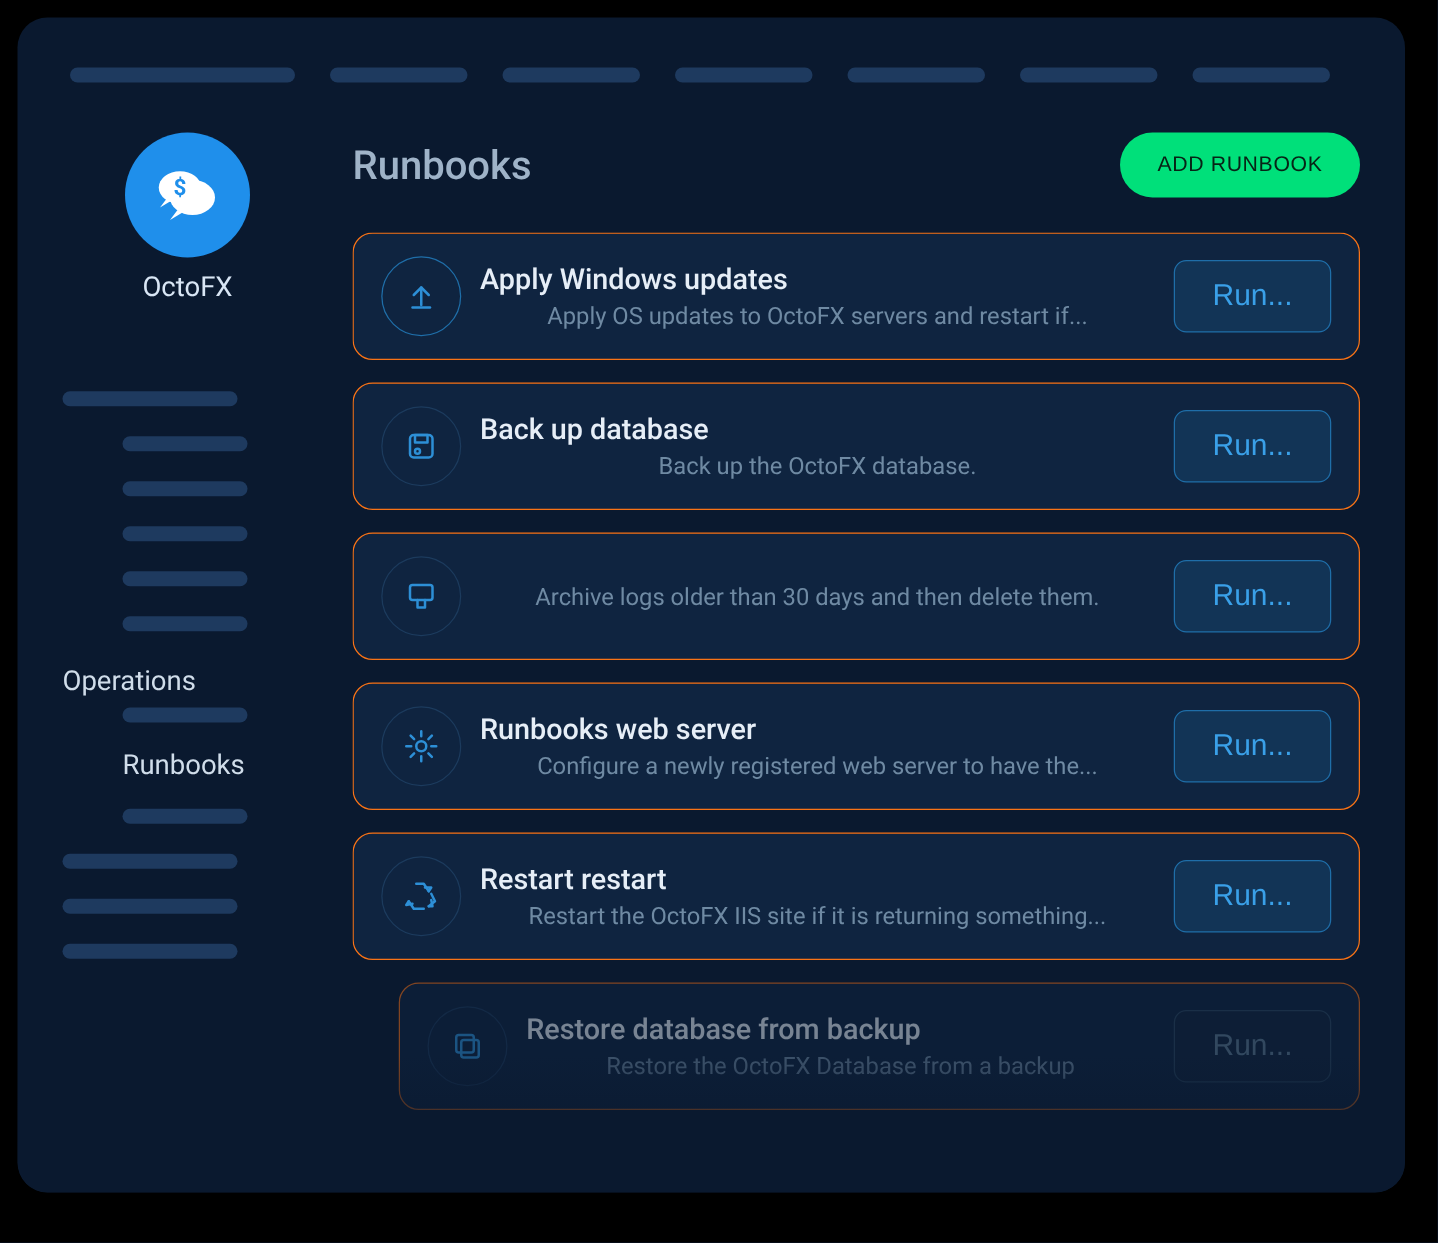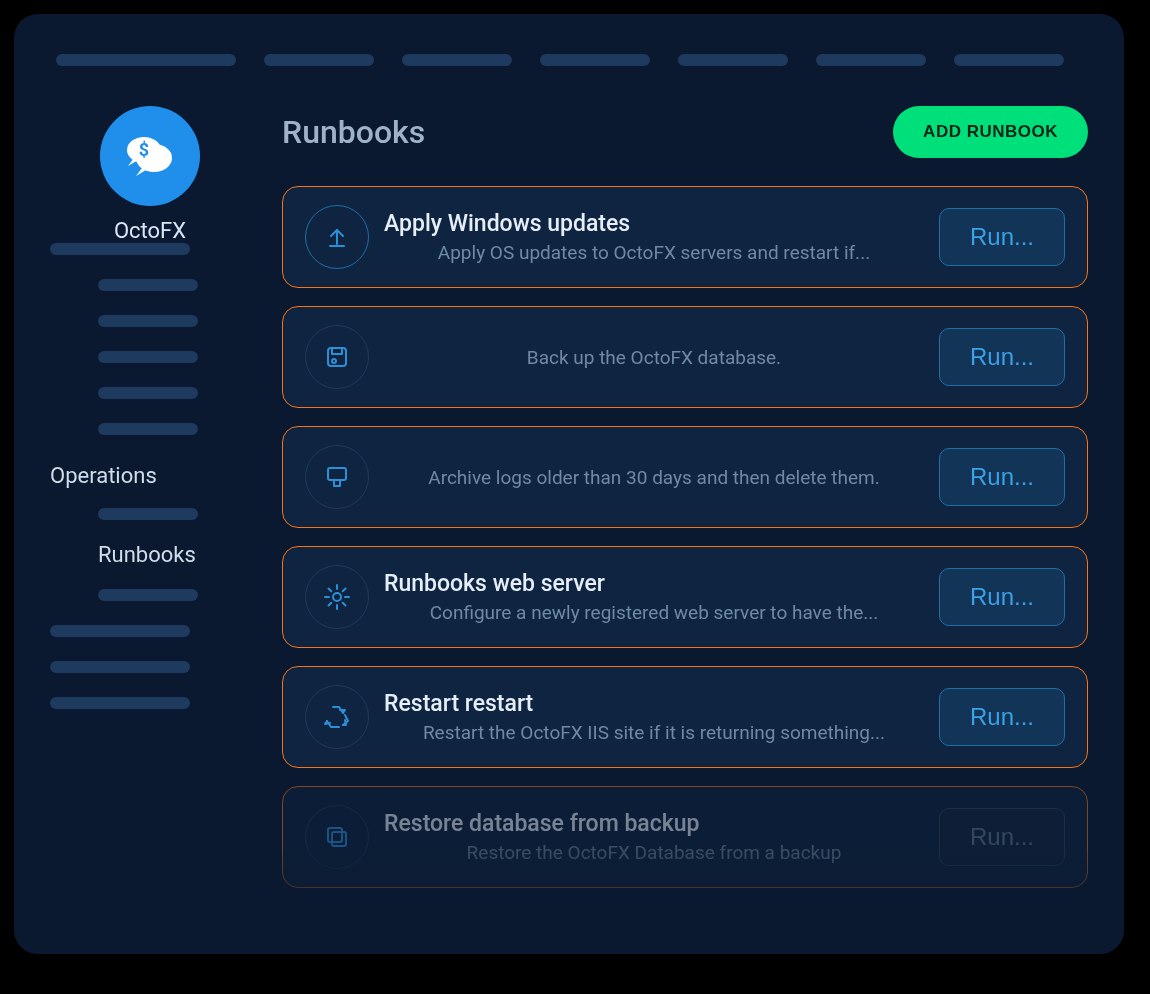--- a/index.html
+++ b/index.html
@@ -53,20 +53,21 @@
     background: #1f8feb;
     display: flex;
     align-items: center;
     justify-content: center;
     margin: 0 auto 12px auto;
   }
   .project-name {
     color: #d9e6f5;
     font-size: 22px;
     text-align: center;
+    margin-bottom: 70px;
   }
   .nav-placeholder {
     height: 12px;
     border-radius: 6px;
     background: #1e3a5f;
   }
   .nav-label {
     color: #d0ddea;
     font-size: 22px;
     padding: 8px 0;
@@ -85,21 +86,21 @@
     margin-bottom: 28px;
   }
   .page-title {
     color: #9fb3c8;
     font-size: 32px;
     font-weight: 500;
   }
   .add-btn {
     background: #00e07a;
     color: #072416;
-    font-weight: 700;
+    font-weight: 400;
     font-size: 17px;
     letter-spacing: 0.5px;
     border: none;
     border-radius: 28px;
     padding: 16px 30px;
     cursor: pointer;
   }
   .runbook-list {
     display: flex;
     flex-direction: column;
@@ -108,21 +109,21 @@
   }
   .runbook-card {
     background: #0f2440;
     border: 1px solid #f97316;
     border-radius: 16px;
     display: flex;
     align-items: center;
     padding: 18px 22px;
     gap: 15px;
   }
-  .runbook-card.faded { opacity: 0.5; }
+  .runbook-card.faded { opacity: 0.5; margin-left: 37px; }
   .rb-icon {
     width: 64px;
     height: 64px;
     border-radius: 50%;
     border: 1.5px solid #1c3b5d;
     flex-shrink: 0;
     display: flex;
     align-items: center;
     justify-content: center;
   }
@@ -203,21 +204,21 @@
       </div>
       <div class="project-name">OctoFX</div>
 
       <div class="nav-placeholder" style="width:140px; margin:0 0 24px 0"></div>
       <div class="nav-placeholder" style="width:100px; margin:0 0 24px 48px"></div>
       <div class="nav-placeholder" style="width:100px; margin:0 0 24px 48px"></div>
       <div class="nav-placeholder" style="width:100px; margin:0 0 24px 48px"></div>
       <div class="nav-placeholder" style="width:100px; margin:0 0 24px 48px"></div>
       <div class="nav-placeholder" style="width:100px; margin:0 0 20px 48px"></div>
 
-      <div class="nav-label" style="margin-bottom:12px;">Operations</div>
+      <div class="nav-label" style="">Operations</div>
       <div class="nav-placeholder" style="width:100px; margin:0 0 14px 48px"></div>
       <div class="nav-label" style="padding-left:48px; margin-bottom:14px;">Runbooks</div>
       <div class="nav-placeholder" style="width:100px; margin:0 0 24px 48px"></div>
 
       <div class="nav-placeholder" style="width:140px; margin:0 0 24px 0"></div>
       <div class="nav-placeholder" style="width:140px; margin:0 0 24px 0"></div>
       <div class="nav-placeholder" style="width:140px; margin:0 0 24px 0"></div>
     </div>
 
     <div class="main">
@@ -243,20 +244,21 @@
           </div>
           <div class="runbook-card">
             <div class="rb-icon">
               <svg width="30" height="30" viewBox="0 0 30 30" fill="none" stroke="#2d8fd6" stroke-width="2" stroke-linecap="round" stroke-linejoin="round">
                 <rect x="6" y="6" width="18" height="18" rx="3"></rect>
                 <rect x="10" y="6" width="10" height="6"></rect>
                 <circle cx="12" cy="19" r="2"></circle>
               </svg>
             </div>
             <div class="rb-info">
+              <div class="rb-title">Back up database</div>
               <div class="rb-desc">Back up the OctoFX database.</div>
             </div>
             <button class="run-btn">Run...</button>
           </div>
           <div class="runbook-card">
             <div class="rb-icon">
               <svg width="30" height="30" viewBox="0 0 30 30" fill="none" stroke="#2d8fd6" stroke-width="2" stroke-linecap="round" stroke-linejoin="round">
                 <rect x="6" y="6" width="18" height="12" rx="2"></rect>
                 <path d="M12 18 V24 H18 V18"></path>
               </svg>

